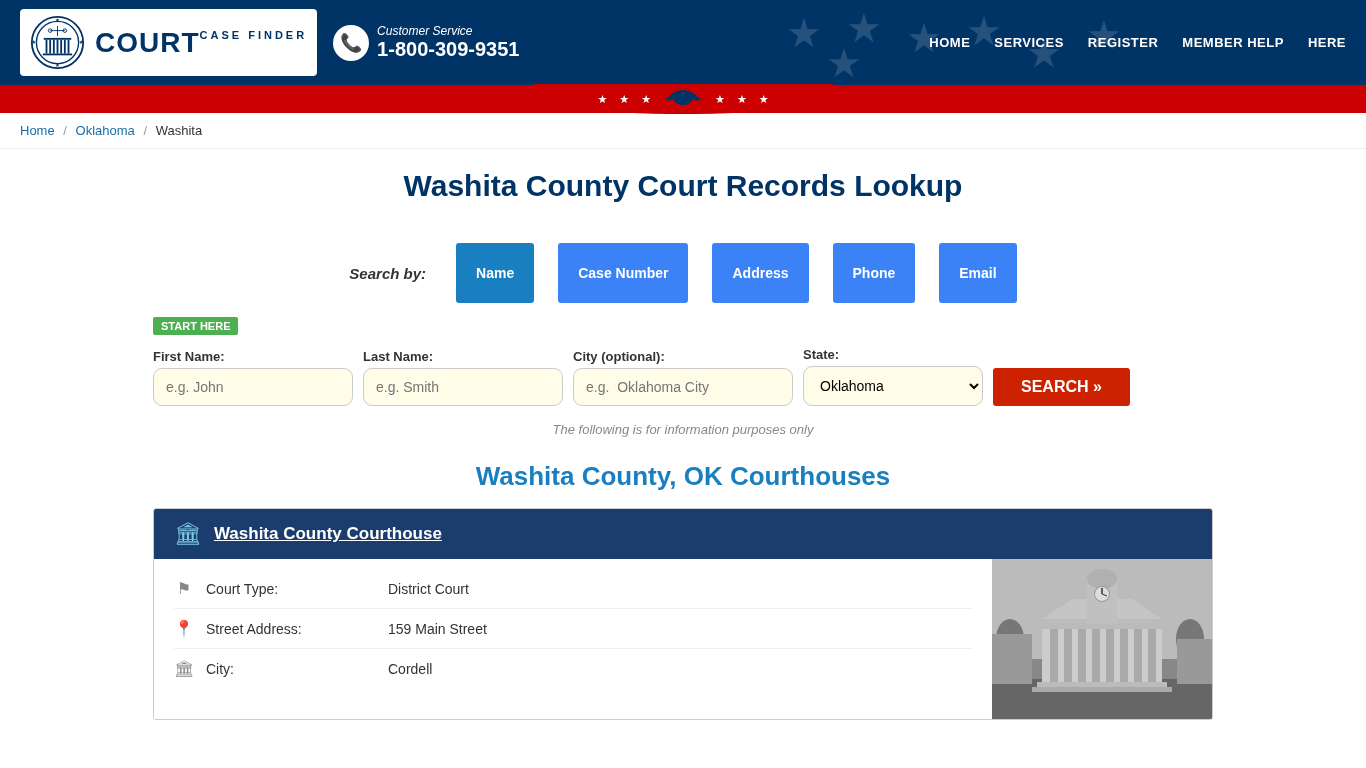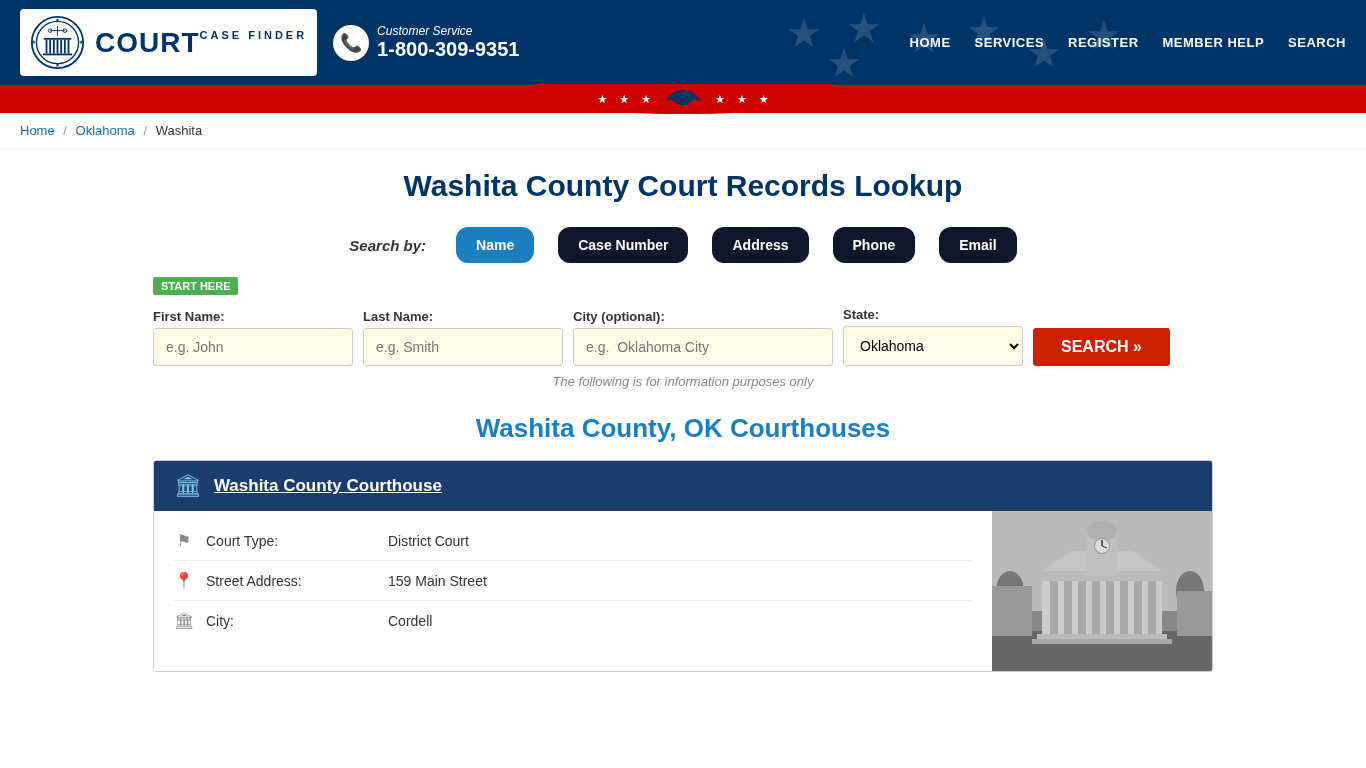--- a/index.html
+++ b/index.html
@@ -162,95 +162,95 @@
       max-width: 1100px;
       margin: 0 auto;
       padding: 20px;
     }
 
     .page-title {
       text-align: center;
       font-size: 30px;
       font-weight: bold;
       color: #003366;
-      margin-bottom: 24px;
+      margin-bottom: 40px;
     }
 
     
     .search-by-row {
       display: flex;
       align-items: center;
       justify-content: center;
       gap: 24px;
       margin-bottom: 14px;
     }
     .search-by-label {
       font-size: 15px;
       font-style: italic;
       font-weight: bold;
       color: #333;
       margin-right: 6px;
     }
     .tab-btn {
-      padding: 10px 20px;
+      padding: 22px 20px;
       border: none;
-      border-radius: 12px;
+      border-radius: 3px;
       font-size: 14px;
       font-weight: bold;
       cursor: pointer;
       text-decoration: none;
     }
     .tab-btn-active {
       background: #1a7fc1;
       color: #fff;
     }
     .tab-btn-inactive {
-      background: #0f172a;
+      background: #3b82f6;
       color: #fff;
     }
 
     
     .start-here-badge {
       display: inline-block;
       background: #4caf50;
       color: #fff;
       font-size: 11px;
       font-weight: bold;
       padding: 3px 8px;
       border-radius: 2px;
       margin-bottom: 6px;
     }
 
     
     .search-form {
       display: flex;
       align-items: flex-end;
       gap: 10px;
-      margin-bottom: 8px;
+      margin-bottom: 16px;
     }
     .form-field {
       display: flex;
       flex-direction: column;
       gap: 4px;
     }
     .form-label {
       font-size: 13px;
       font-weight: bold;
       color: #333;
     }
     .form-input {
       padding: 10px 12px;
       border: 1px solid #ccc;
-      border-radius: 3px;
+      border-radius: 9px;
       font-size: 14px;
       background: #fffde7;
       width: 200px;
     }
     .form-input-city {
-      width: 260px;
+      width: 220px;
     }
     .form-input-state {
       width: 180px;
       background: #fffde7;
     }
     .search-btn {
       padding: 10px 28px;
       background: #cc2200;
       color: #fff;
       border: none;
@@ -407,21 +407,21 @@
         <span class="phone-number">1-800-309-9351</span>
       </div>
     </div>
   </div>
 
   <nav class="header-nav">
     <a class="nav-link" href="#">HOME</a>
     <a class="nav-link" href="#">SERVICES</a>
     <a class="nav-link" href="#">REGISTER</a>
     <a class="nav-link" href="#">MEMBER HELP</a>
-    <a class="nav-link" href="#">SEARCH</a>
+    <a class="nav-link" href="#">HERE</a>
   </nav>
 </header>
 
 <div class="arch-banner">
   <div class="arch-curve"></div>
   <div class="arch-eagle">
     <span style="color:#fff;font-size:11px;">★</span>
     <span style="color:#fff;font-size:11px;">★</span>
     <span style="color:#fff;font-size:11px;">★</span>
 

